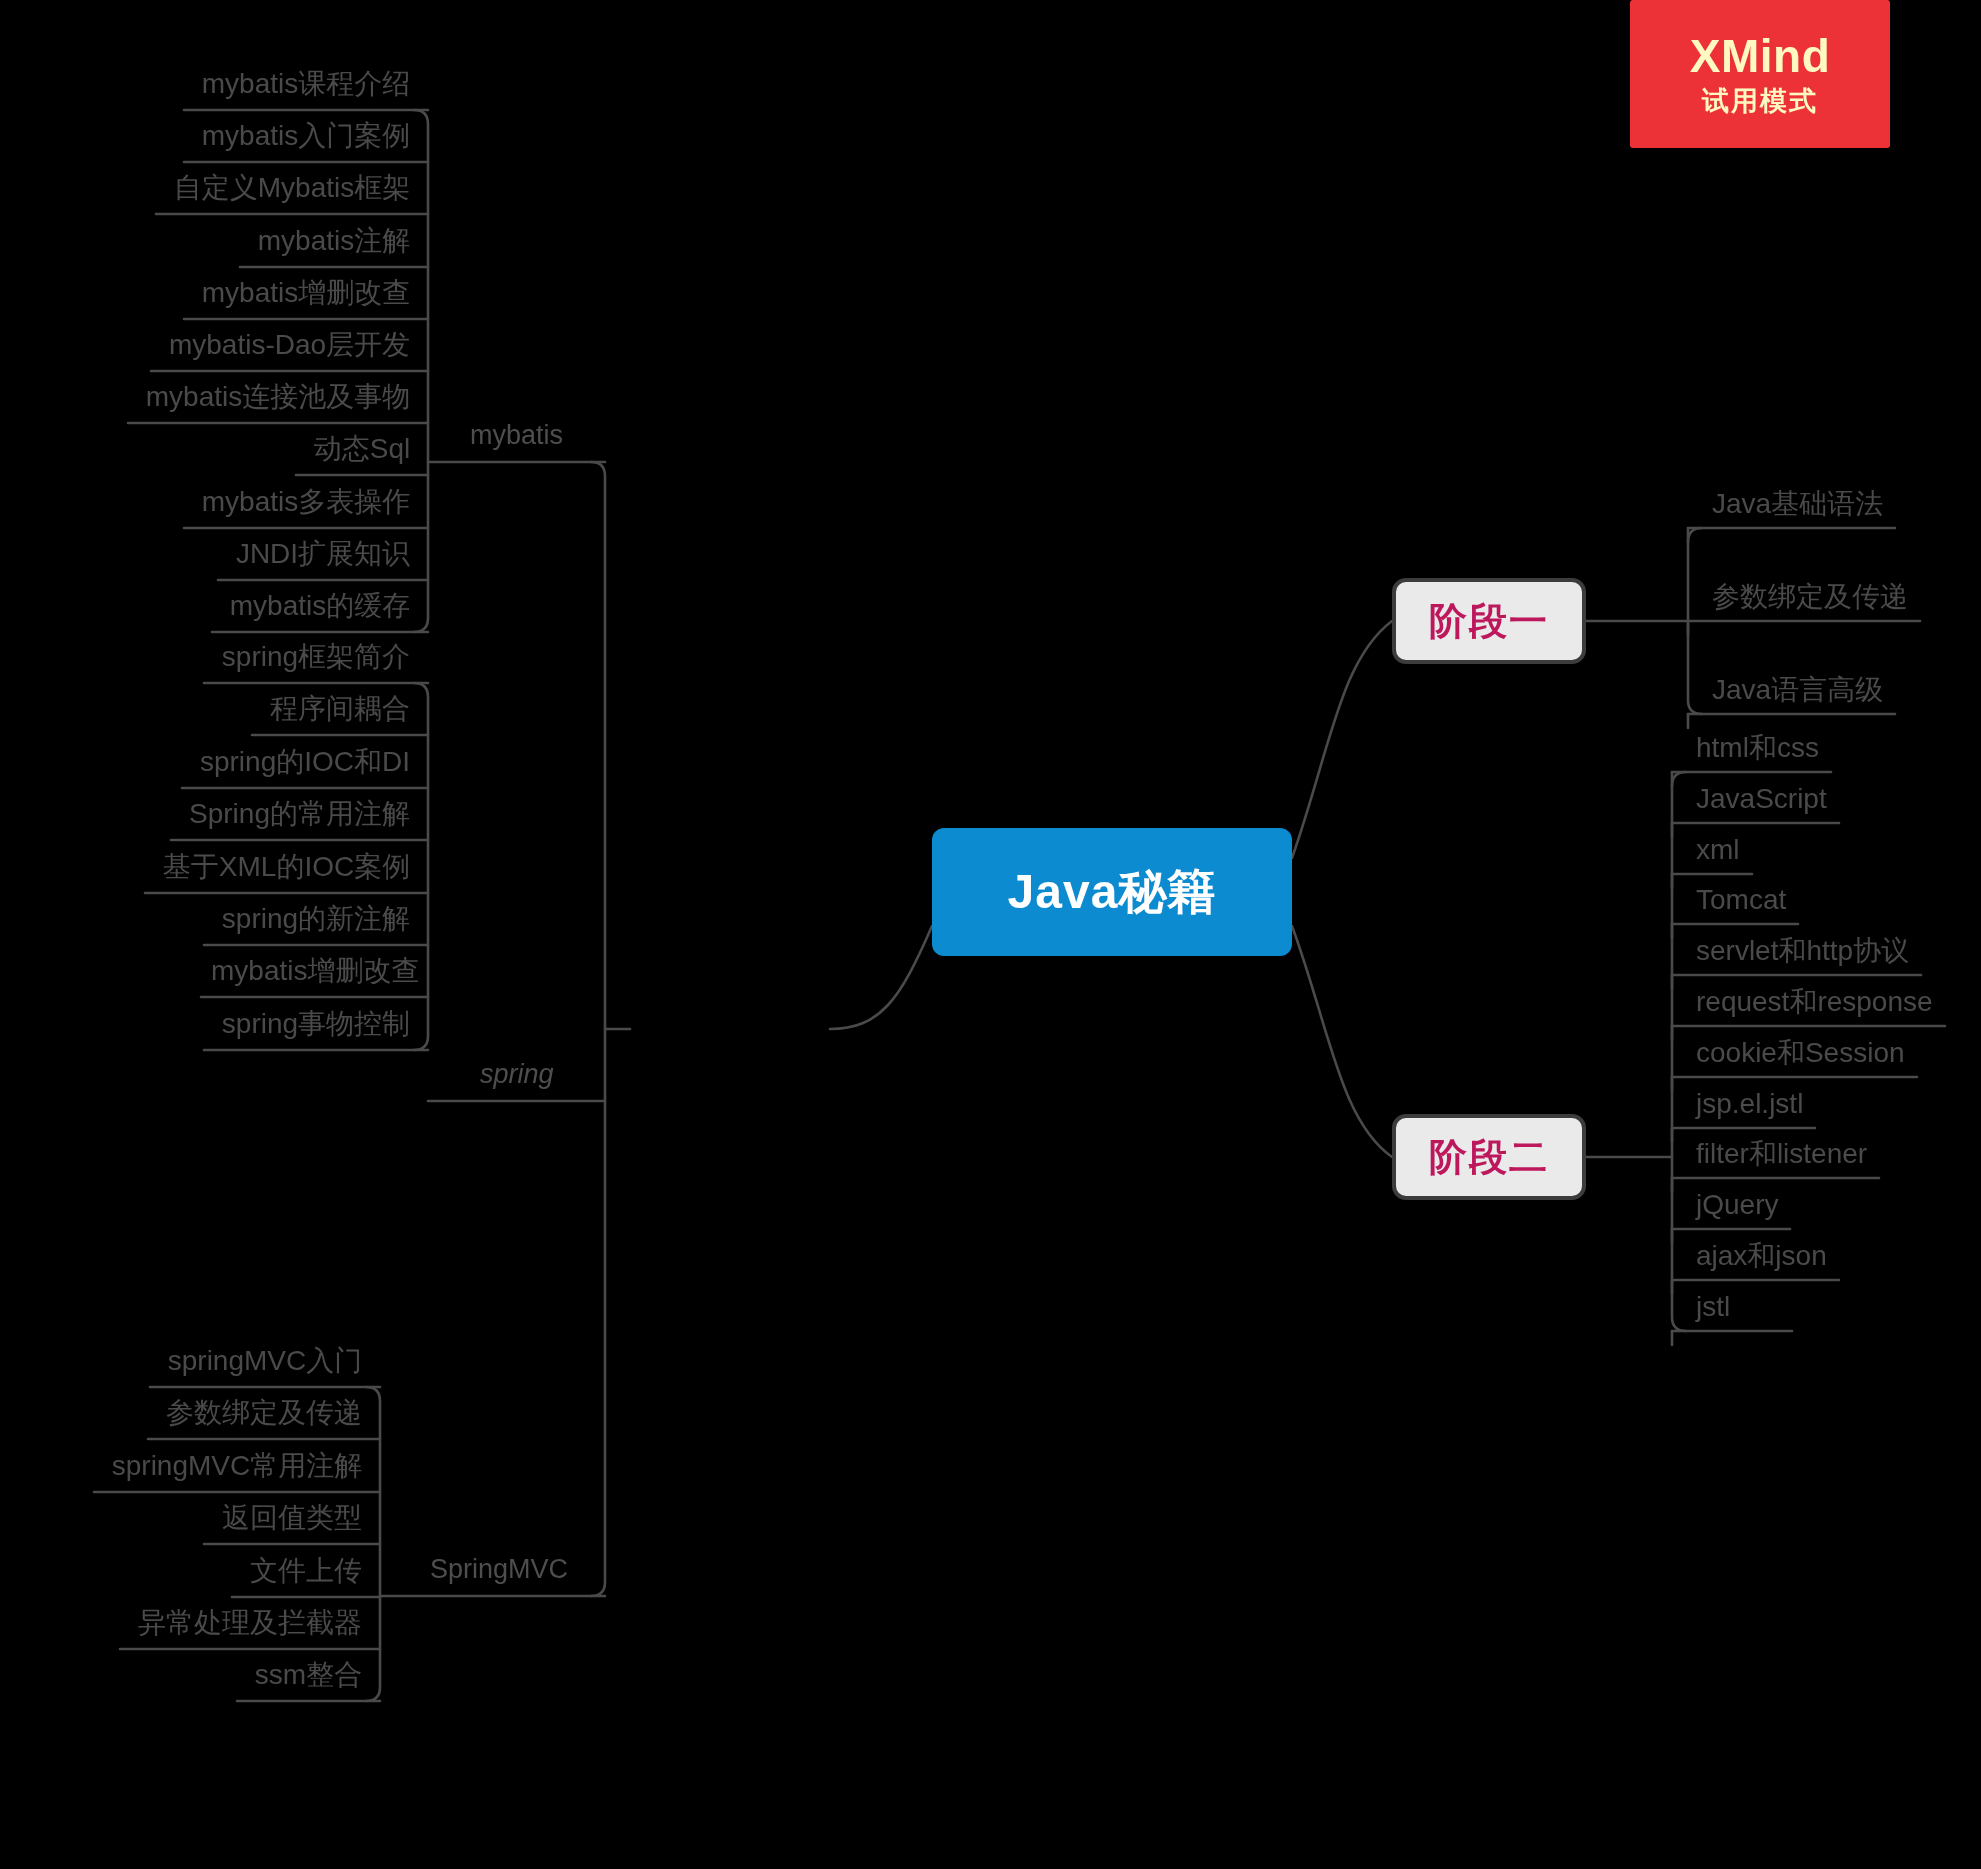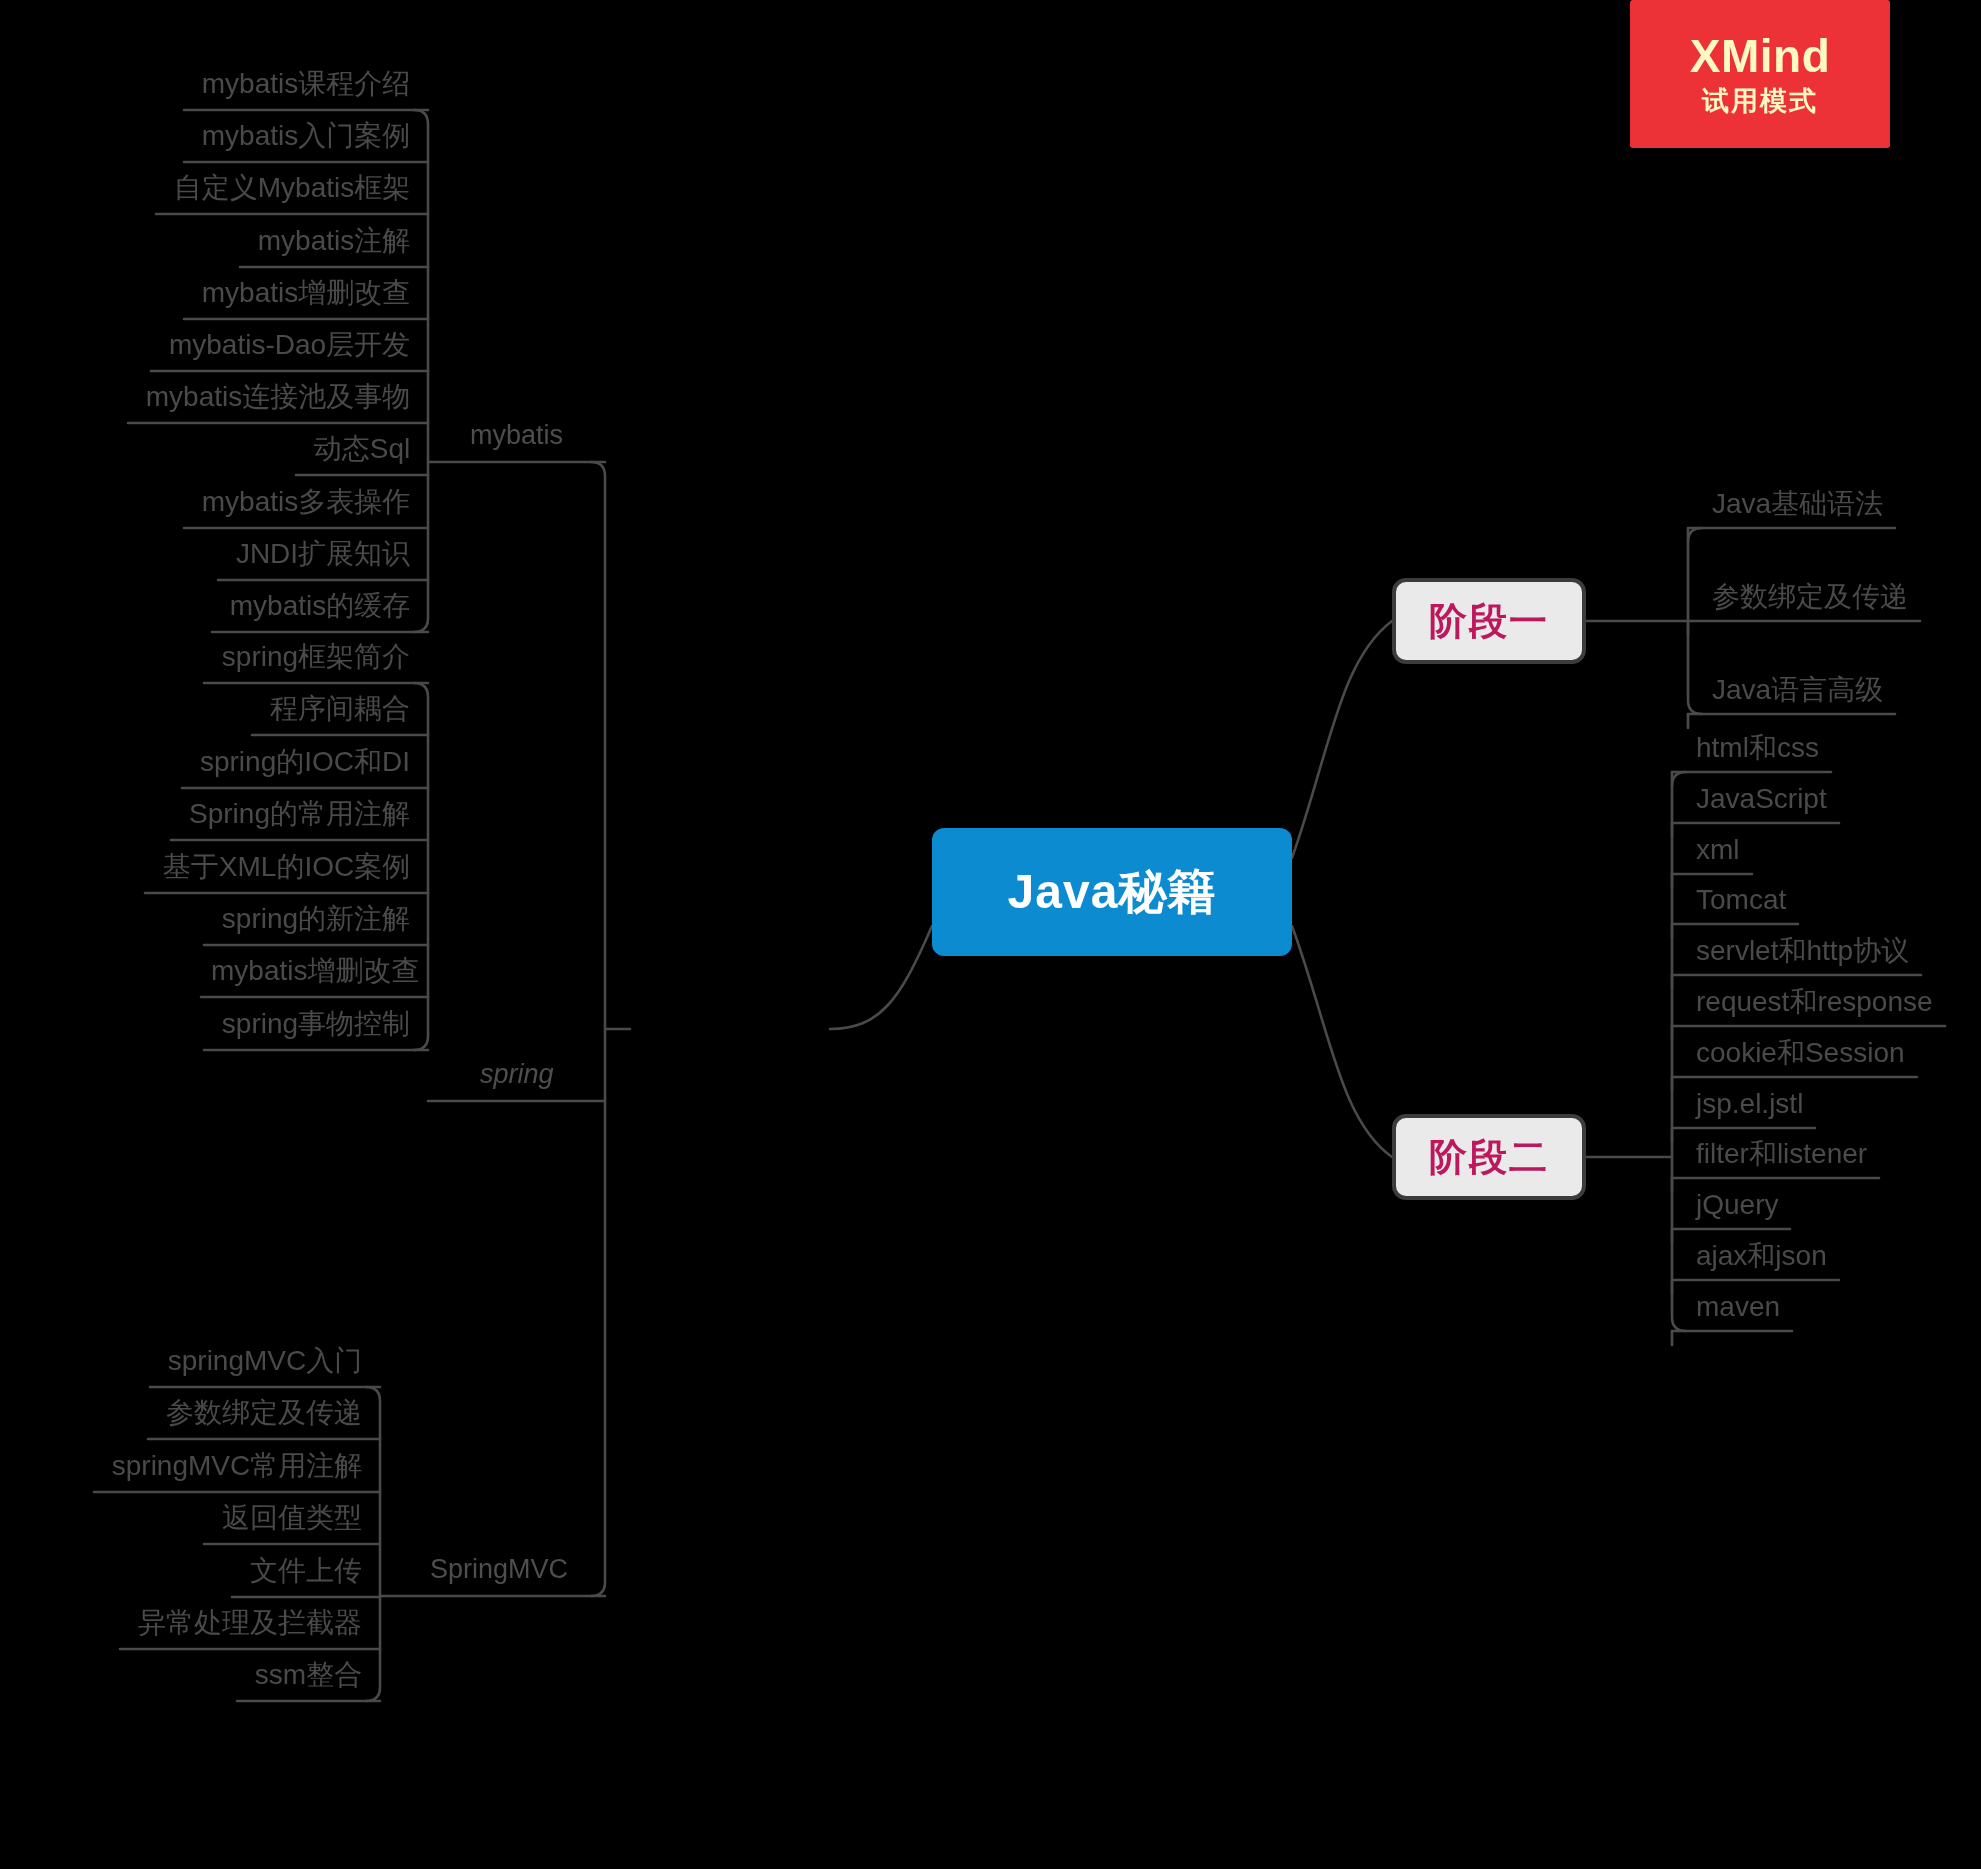--- a/index.html
+++ b/index.html
@@ -127,21 +127,21 @@
       <div class="wire-label leaf-label r" style="top: 785px; left: 1696px;">JavaScript</div>
       <div class="wire-label leaf-label r" style="top: 836px; left: 1696px;">xml</div>
       <div class="wire-label leaf-label r" style="top: 886px; left: 1696px;">Tomcat</div>
       <div class="wire-label leaf-label r" style="top: 937px; left: 1696px;">servlet和http协议</div>
       <div class="wire-label leaf-label r" style="top: 988px; left: 1696px;">request和response</div>
       <div class="wire-label leaf-label r" style="top: 1039px; left: 1696px;">cookie和Session</div>
       <div class="wire-label leaf-label r" style="top: 1090px; left: 1696px;">jsp.el.jstl</div>
       <div class="wire-label leaf-label r" style="top: 1140px; left: 1696px;">filter和listener</div>
       <div class="wire-label leaf-label r" style="top: 1191px; left: 1696px;">jQuery</div>
       <div class="wire-label leaf-label r" style="top: 1242px; left: 1696px;">ajax和json</div>
-      <div class="wire-label leaf-label r" style="top: 1293px; left: 1696px;">maven</div>
+      <div class="wire-label leaf-label r" style="top: 1293px; left: 1696px;">jstl</div>
       <div class="wire-label leaf-label l" style="left: 194px; top: 70px; width: 224px; text-align: center;">mybatis课程介绍</div>
       <div class="wire-label leaf-label l" style="left: 194px; top: 122px; width: 224px; text-align: center;">mybatis入门案例</div>
       <div class="wire-label leaf-label l" style="left: 166px; top: 174px; width: 252px; text-align: center;">自定义Mybatis框架</div>
       <div class="wire-label leaf-label l" style="left: 250px; top: 227px; width: 168px; text-align: center;">mybatis注解</div>
       <div class="wire-label leaf-label l" style="left: 194px; top: 279px; width: 224px; text-align: center;">mybatis增删改查</div>
       <div class="wire-label leaf-label l" style="left: 161px; top: 331px; width: 257px; text-align: center;">mybatis-Dao层开发</div>
       <div class="wire-label leaf-label l" style="left: 138px; top: 383px; width: 280px; text-align: center;">mybatis连接池及事物</div>
       <div class="wire-label leaf-label l" style="left: 306px; top: 435px; width: 112px; text-align: center;">动态Sql</div>
       <div class="wire-label leaf-label l" style="left: 194px; top: 488px; width: 224px; text-align: center;">mybatis多表操作</div>
       <div class="wire-label leaf-label l" style="left: 228px; top: 540px; width: 190px; text-align: center;">JNDI扩展知识</div>

